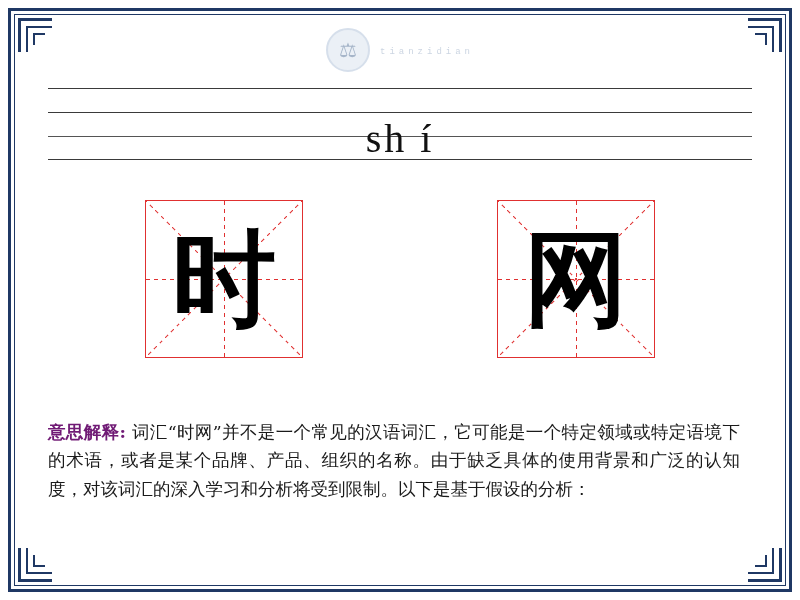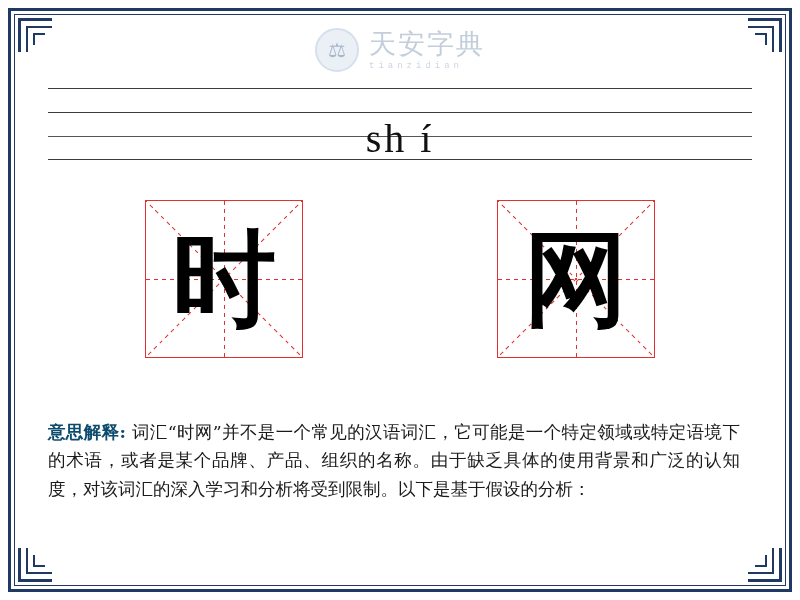--- a/index.html
+++ b/index.html
@@ -178,21 +178,21 @@
     left: 48px; top: 418px;
     width: 692px;
     font-size: 17.5px;
     line-height: 1.62;
     color: #1a1a1a;
     text-align: justify;
     font-family: "DejaVu Serif", serif;
   }
   .explain b {
     font-weight: 700;
-    color: #0c4a6e;
+    color: #701a75;
   }
 </style>
 </head>
 <body>
 
 <div class="page">
 
   <div class="frame-outer"></div>
   <div class="frame-inner"></div>
 
@@ -225,21 +225,20 @@
       <span class="v1"></span>
     <span class="h2"></span>
       <span class="v2"></span>
     <span class="h3"></span>
       <span class="v3"></span>
   </div>
 
   <div class="logo">
     <div class="logo-mark">⚖</div>
     <div class="logo-text">
-      <div class="logo-title">天安字典</div>
       <div class="logo-sub">tianzidian</div>
     </div>
   </div>
 
   <div class="staff">
     <div class="staff-line l0"></div>
     <div class="staff-line l1"></div>
     <div class="staff-line l2"></div>
     <div class="staff-line l3"></div>
     <div class="pinyin-row">

